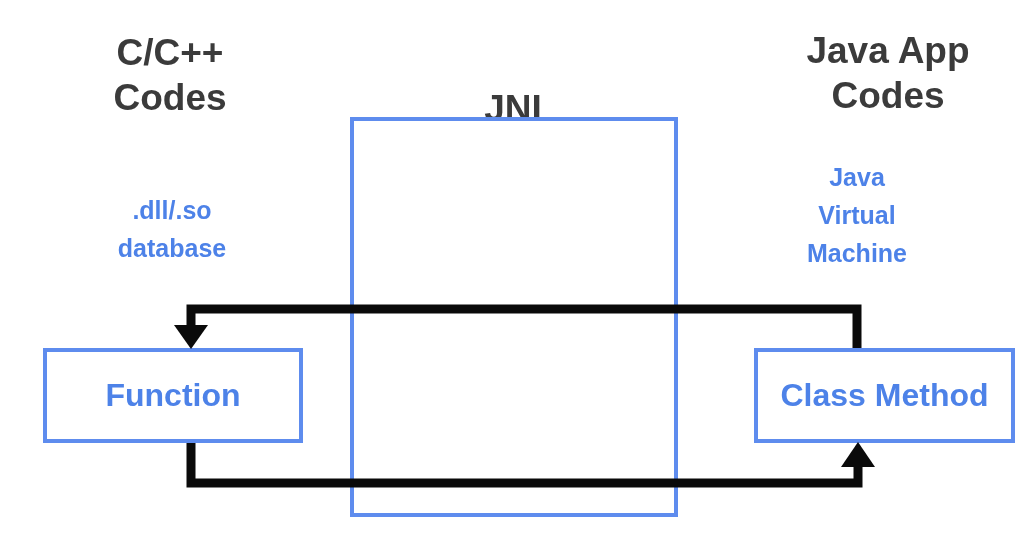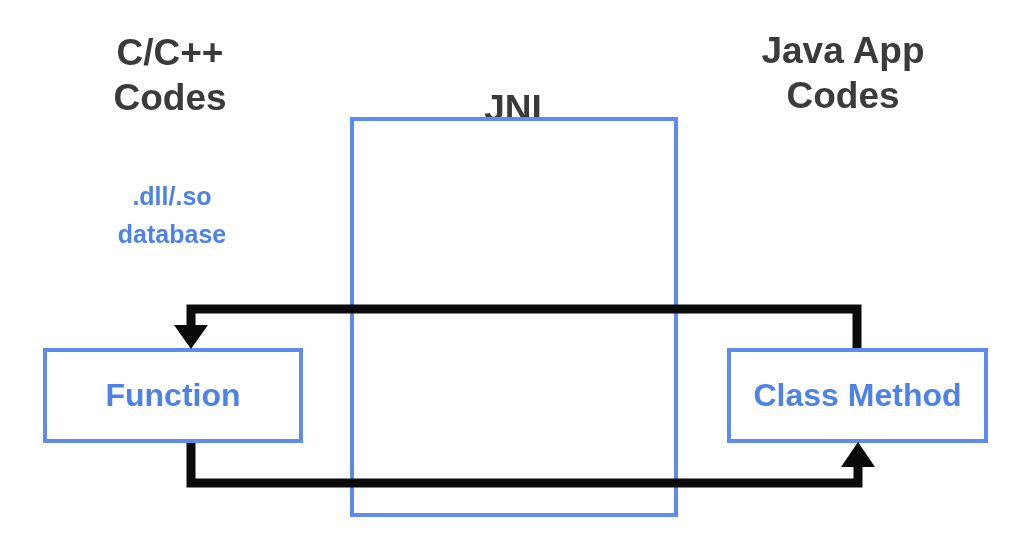--- a/index.html
+++ b/index.html
@@ -52,27 +52,27 @@
     display: flex;
     align-items: center;
     justify-content: center;
     color: #4d82e8;
     font-size: 32px;
     font-weight: 700;
     z-index: 2;
   }
   #jni-box { left: 350px; top: 117px; width: 328px; height: 400px; z-index: 1; }
   #function-box { left: 43px; top: 348px; width: 260px; height: 95px; }
-  #class-method-box { left: 727px; top: 348px; width: 261px; height: 95px; align-items: center; }
+  #class-method-box { left: 754px; top: 348px; width: 261px; height: 95px; align-items: center; }
 
   #heading-left   { left: 50px;  top: 30px; width: 240px; }
   #heading-middle { left: 413px; top: 48px; width: 200px; margin-top: 38px; }
-  #heading-right  { left: 723px; top: 28px; width: 240px; }
+  #heading-right  { left: 768px; top: 28px; width: 240px; }
 
-  #subtext-left  { left: 52px;  top: 177px; width: 240px; }
+  #subtext-left  { left: 52px;  top: 191px; width: 240px; }
   #subtext-right { left: 737px; top: 158px; width: 240px; }
 
   #jni-header-text { left: 350px; top: 163px; width: 328px; }
   #jni-call-text   { left: 350px; top: 318px; width: 328px; }
   #jni-return-text { left: 350px; top: 432px; width: 328px; }
 
   #arrow-layer {
     position: absolute; left: 0; top: 0;
     width: 1024px; height: 542px;
     z-index: 3;
@@ -85,20 +85,23 @@
 <div class="canvas">
 
   <div class="heading" id="heading-left">C/C++
 Codes</div>
   <div class="heading" id="heading-middle">JNI</div>
   <div class="heading" id="heading-right">Java App
 Codes</div>
 
   <div class="subtext" id="subtext-left">.dll/.so
 database</div>
+  <div class="subtext" id="subtext-right">Java
+Virtual
+Machine</div>
 
   <div class="bluebox" id="jni-box"></div>
   <div class="magenta" id="jni-header-text">JNI.h
 header file</div>
   <div class="magenta" id="jni-call-text">Call and
 parameters transfer</div>
   <div class="magenta" id="jni-return-text">Return results</div>
 
   <div class="bluebox node" id="function-box">
     <span>Function</span>

